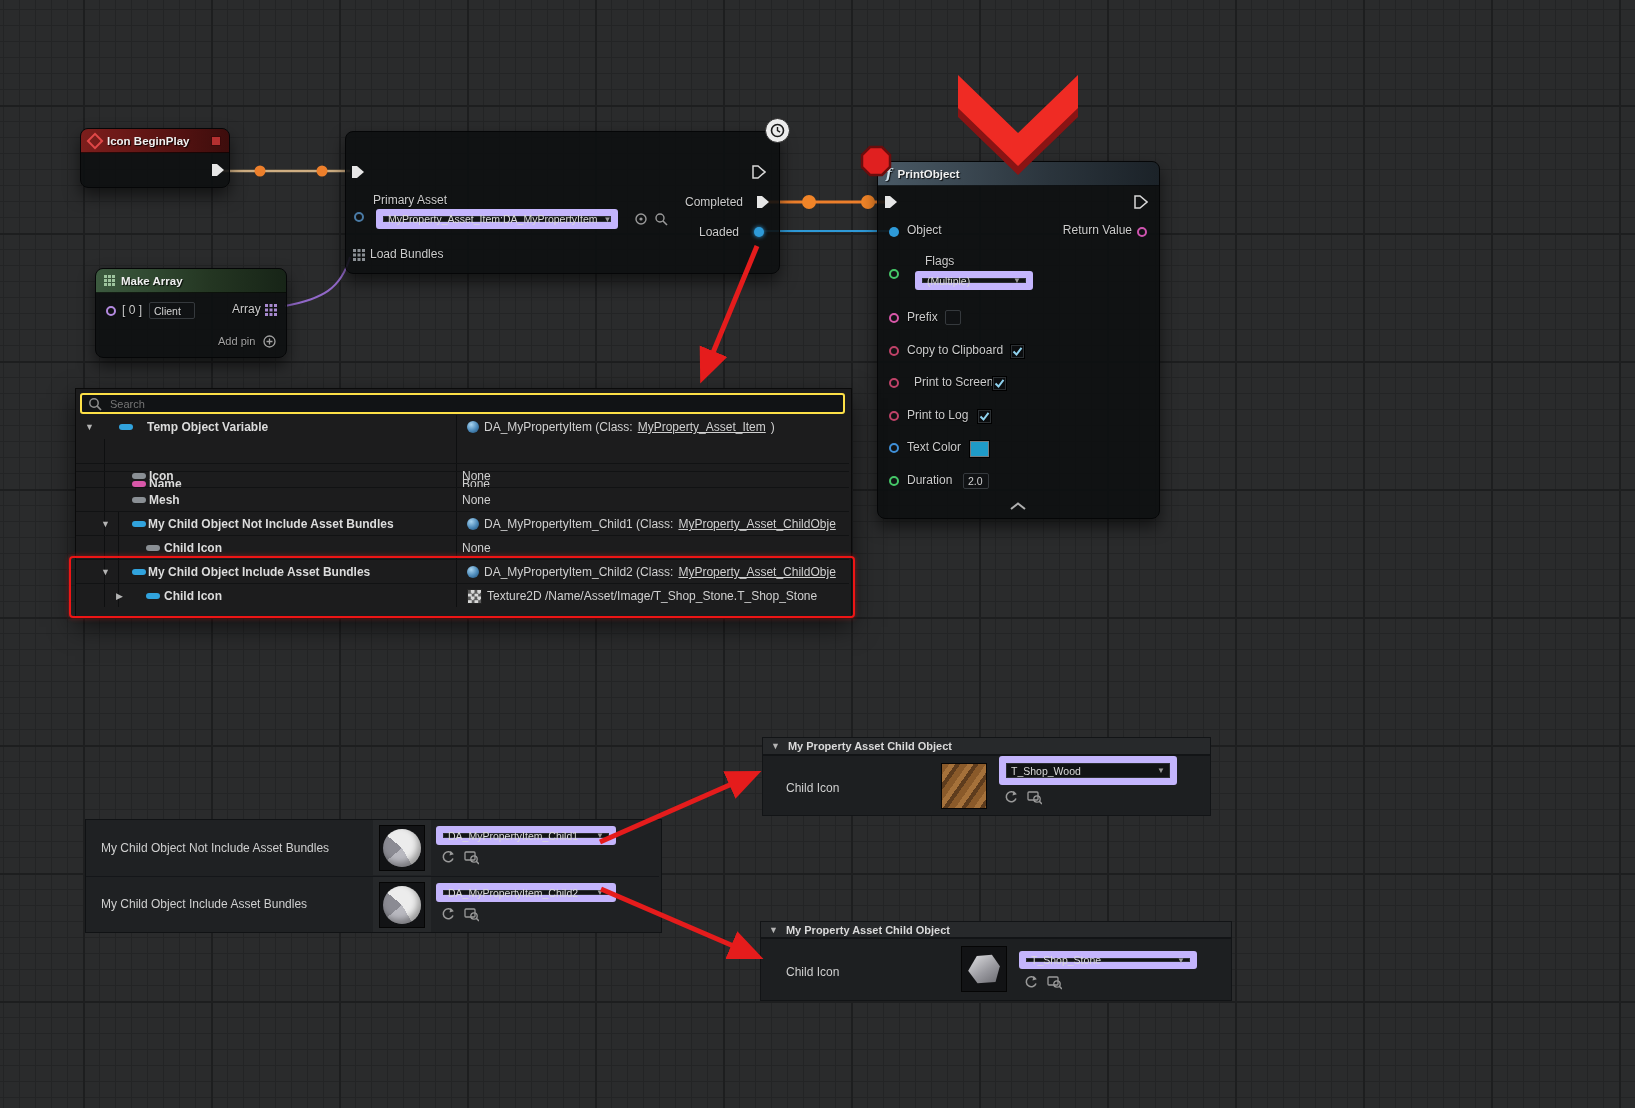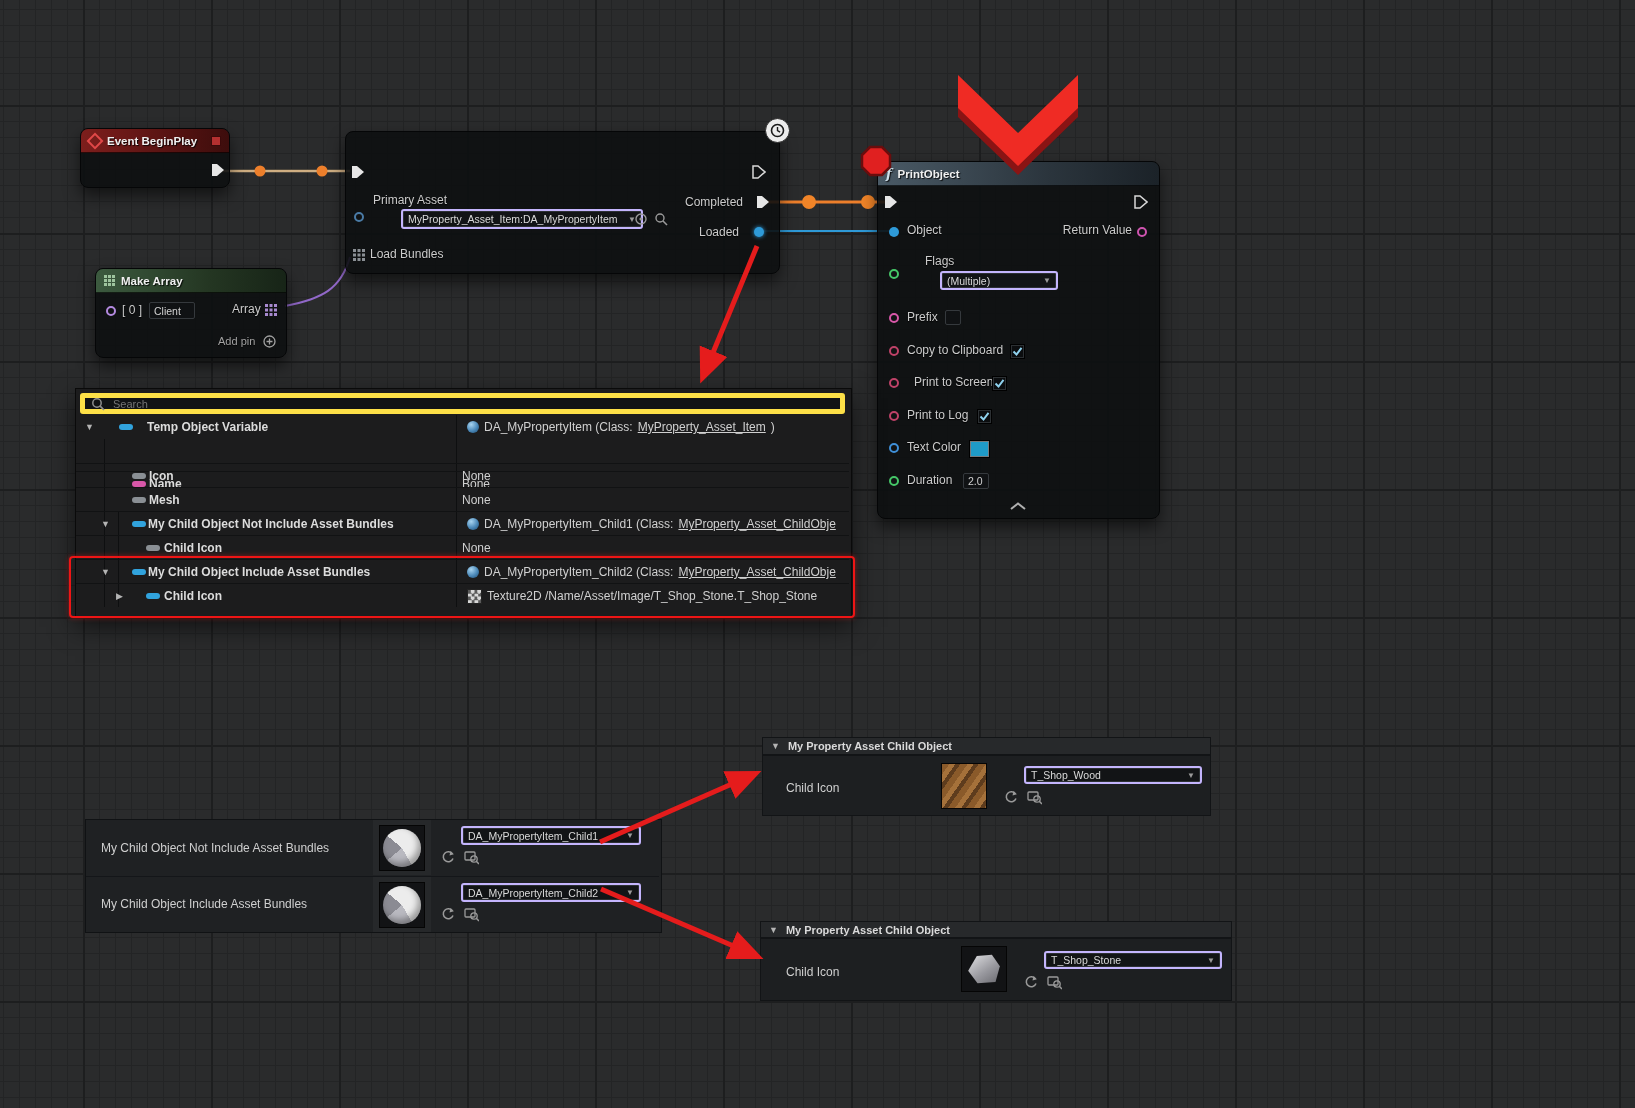--- a/index.html
+++ b/index.html
@@ -23,36 +23,36 @@
     padding:0 8px;font-weight:bold;font-size:11.5px;color:#f0f0f0;
     text-shadow:1px 1px 1px rgba(0,0,0,0.85);border-bottom:1px solid rgba(0,0,0,0.65);}
   .hdr-red{background:linear-gradient(to right,#7d1e1c,#571312 60%,#3d0d0c);}
   .hdr-blue{background:linear-gradient(to right,#4a7596,#2a4a66 55%,#17293b);}
   .hdr-green{background:linear-gradient(to right,#3c5a3f,#243622 60%,#172417);}
   .hdr-slate{background:linear-gradient(to right,#4a5a66,#2b353d 60%,#1b2228);}
   .nlabel{position:absolute;font-size:12px;color:#cbcbcb;text-shadow:0 1px 1px #000;white-space:nowrap;}
   .pin{position:absolute;width:10px;height:10px;border-radius:50%;box-sizing:border-box;}
   .pin.hollow{border:2px solid #888;background:transparent;}
   .combo{position:absolute;display:flex;align-items:center;background:#121416;
-    border:2px solid #c4b5fd;box-shadow:inset 0 0 0 1px #2c3033;border-radius:3px;
-    padding:0 5px;font-size:10.5px;color:#d9d9d9;white-space:nowrap;box-sizing:border-box;margin-left:25px;}
+    border:7px solid #c4b5fd;box-shadow:inset 0 0 0 1px #2c3033;border-radius:3px;
+    padding:0 5px;font-size:10.5px;color:#d9d9d9;white-space:nowrap;box-sizing:border-box;}
   .combo .chev{margin-left:auto;color:#9a9a9a;font-size:8px;padding-left:6px;}
   .tinput{position:absolute;background:#101214;border:1px solid #35393d;border-radius:2px;
     color:#d2d2d2;font-size:10.5px;padding:0 4px;box-sizing:border-box;font-family:inherit;}
   .checkbox{position:absolute;width:13px;height:13px;background:#0b0d0f;border:1px solid #000;
     box-shadow:inset 0 0 0 1px #2c3033;display:flex;align-items:center;justify-content:center;}
   .swatch{position:absolute;width:17px;height:14px;background:#1f9bc8;border:1px solid #767b7f;
     box-shadow:0 0 0 1px #000;}
   .exec{position:absolute;}
 
   
   .watch{position:absolute;left:75px;top:388px;width:775px;height:227px;background:#1c1c1d;
     border:1px solid #0a0a0a;box-shadow:0 10px 24px rgba(0,0,0,0.6);z-index:3;}
   .searchbox{position:absolute;left:4px;top:4px;width:765px;height:21px;background:#111315;
-    border:5px solid #fde047;border-radius:3px;display:flex;align-items:center;box-sizing:border-box;}
+    border:2px solid #fde047;border-radius:3px;display:flex;align-items:center;box-sizing:border-box;}
   .searchbox input{background:transparent;border:none;outline:none;color:#c8c8c8;
     font-size:11px;margin-left:6px;width:700px;font-family:inherit;}
   .wrow{position:absolute;left:0;width:773px;height:24px;line-height:24px;border-top:1px solid #111213;}
   .caret{position:absolute;font-size:9px;color:#b4b4b4;top:0;}
   .pill{position:absolute;top:9px;width:14px;height:6px;border-radius:3px;}
   .wlabel{position:absolute;font-size:12px;color:#dcdcdc;white-space:nowrap;font-weight:bold;}
   .wvalue{position:absolute;font-size:12px;color:#d0d0d0;white-space:nowrap;display:flex;align-items:center;gap:5px;height:24px;overflow:hidden;}
   .wvalue .link{text-decoration:underline;}
   .sphere{width:12px;height:12px;border-radius:50%;flex:0 0 auto;
     background:radial-gradient(circle at 35% 30%,#a8d4f0,#4a88b8 55%,#1d4a70);}
@@ -93,21 +93,21 @@
   <path d="M766,202 L886,202" stroke="#ed7f2b" stroke-width="3" fill="none"></path>
   <circle cx="809" cy="202" r="7" fill="#f08428"></circle>
   <circle cx="868" cy="202" r="7" fill="#f08428"></circle>
   <path d="M764,231 L892,231" stroke="#2e9ad8" stroke-width="2" fill="none"></path>
   <path d="M285,306 C322,299 341,289 350,257" stroke="#9168c8" stroke-width="2" fill="none"></path>
 </svg>
 
 <div class="node" style="left:80px;top:128px;width:148px;height:58px;">
   <div class="node-header hdr-red">
     <span style="width:8px;height:8px;border:2px solid #e04848;transform:rotate(45deg);display:inline-block;"></span>
-    <span>Event BeginPlay</span>
+    <span>Icon BeginPlay</span>
     <span style="margin-left:auto;width:8px;height:8px;background:#b43030;border:1px solid #3a0a0a;"></span>
   </div>
   <svg class="exec" style="left:130px;top:34px;" width="14" height="14">
     <path d="M1,1 h5 l7,6 -7,6 h-5 z" fill="#e6e6e6"></path>
   </svg>
 </div>
 
 <div class="node" style="left:345px;top:131px;width:433px;height:141px;">
   <svg class="exec" style="left:5px;top:33px;" width="14" height="14">
     <path d="M1,1 h5 l7,6 -7,6 h-5 z" fill="#e6e6e6"></path>
@@ -389,21 +389,21 @@
   </div>
 </div>
 
 <div class="dpanel-header" style="left:762px;top:737px;width:449px;height:18px;">
   <span class="caret" style="position:static;">▼</span>
   <span>My Property Asset Child Object</span>
 </div>
 <div class="dpanel-body" style="left:762px;top:755px;width:449px;height:61px;">
   <span class="dlabel" style="left:23px;top:25px;">Child Icon</span>
   <div class="thumb thumb-wood" style="left:178px;top:7px;width:46px;height:46px;"></div>
-  <div class="combo" style="left:236px;top:10px;width:178px;height:18px;">
+  <div class="combo" style="left:236px;top:0;width:178px;height:29px;">
     <span>T_Shop_Wood</span>
     <span class="chev">▼</span>
   </div>
   <svg class="icon-btn" style="left:241px;top:34px;" width="15" height="15">
     <path d="M11.5,4 A5,5 0 1 0 12,8.5" fill="none" stroke="#9a9a9a" stroke-width="1.5"></path>
         <path d="M9.5,1 l3.4,3.2 -4.4,1.2 z" fill="#9a9a9a"></path>
   </svg>
   <svg class="icon-btn" style="left:264px;top:34px;" width="16" height="15">
     <rect x="1" y="2" width="10" height="8" rx="1" fill="none" stroke="#9a9a9a" stroke-width="1.3"></rect>
         <circle cx="10" cy="9" r="3.2" fill="none" stroke="#9a9a9a" stroke-width="1.3"></circle>

